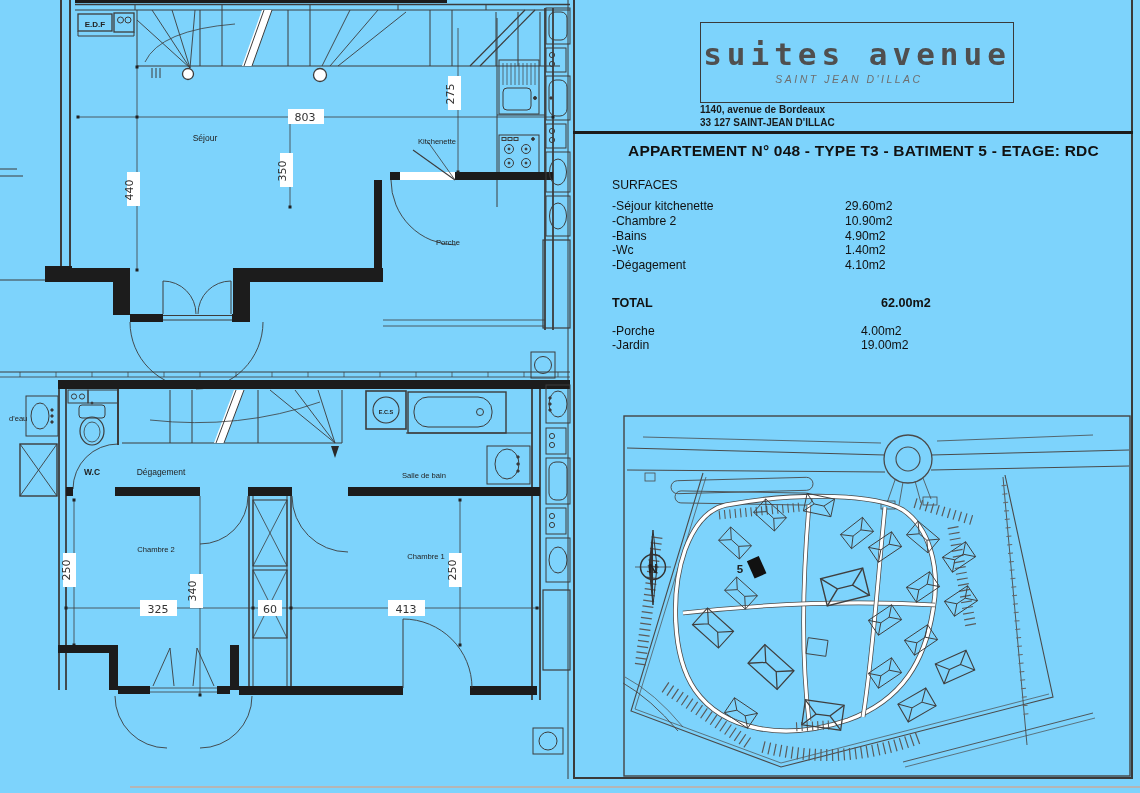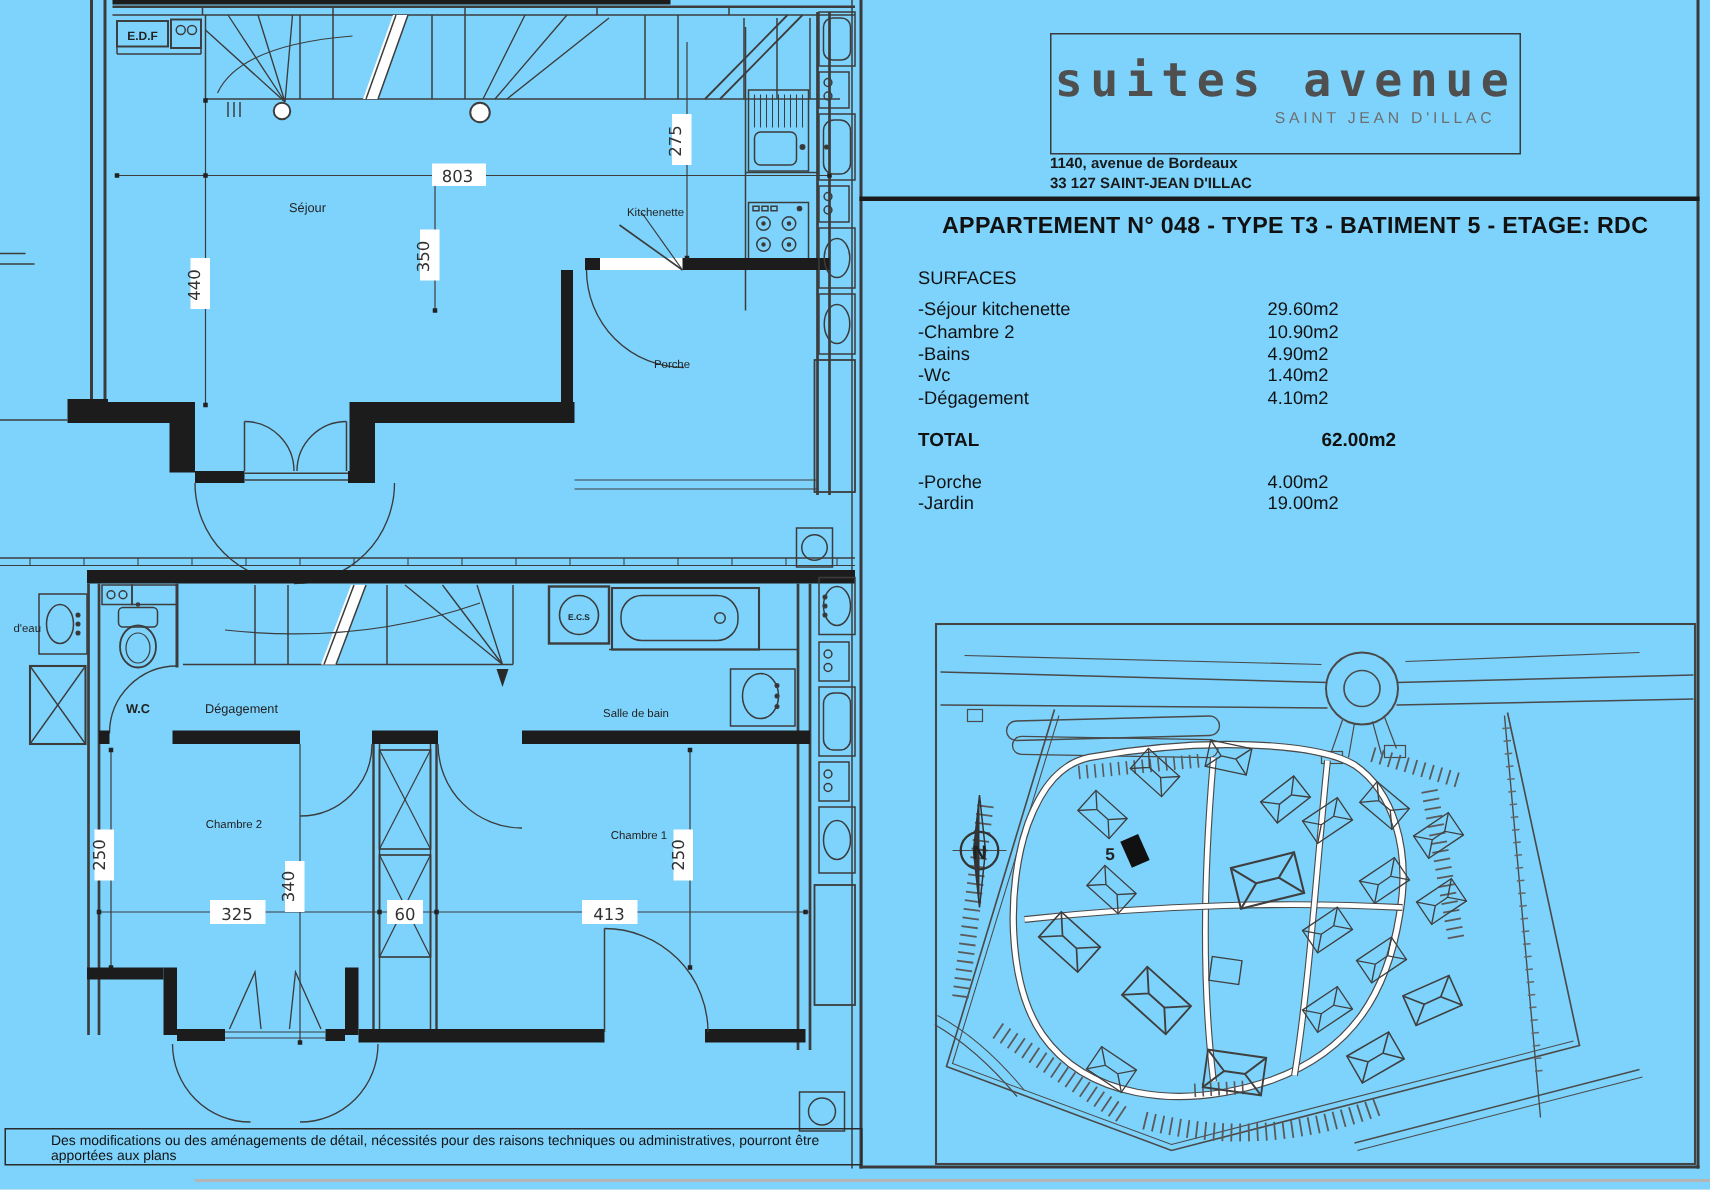--- a/index.html
+++ b/index.html
@@ -7,32 +7,32 @@
         font-family:"Liberation Sans",sans-serif;color:#111;}
   .abs{position:absolute;}
   svg text{font-family:"Liberation Sans",sans-serif;fill:#222;}
   .dim{font-family:"DejaVu Sans",sans-serif;font-size:11px;fill:#333;}
   .room{font-size:8.5px;fill:#222;}
   .small-room{font-size:7.6px;fill:#222;}
   
   #logo-box{left:700px;top:22px;width:312px;height:79px;border:1.5px solid #3a3a3a;text-align:center;}
   #logo-text{margin-top:13px;font-family:"DejaVu Sans Mono",monospace;font-size:31px;letter-spacing:5px;
              color:#4f4f4f;font-weight:600;}
-  #logo-sub{margin-top:1px;margin-right:16px;text-align:right;font-size:10.5px;letter-spacing:2.5px;color:#6e6e6e;}
+  #logo-sub{margin-top:1px;margin-right:16px;text-align:center;font-size:10.5px;letter-spacing:2.5px;color:#6e6e6e;font-style:italic;}
   #address{left:700px;top:104px;width:312px;text-align:left;font-size:10px;font-weight:700;line-height:12.5px;color:#1a1a1a;}
   #rule-top{left:573px;top:131px;width:560px;height:2.6px;background:#1b1b1b;}
   #apt-title{left:612px;top:142px;font-size:15.5px;font-weight:700;letter-spacing:.2px;margin-left:16px;}
   #surfaces{left:612px;top:178px;width:400px;font-size:12.2px;}
   #surf-head{margin-bottom:7px;}
   .srow{display:flex;height:14.8px;line-height:14.8px;}
   .srow .lab{width:233px;}
-  #total-row{display:flex;margin-top:13px;font-weight:700;font-size:12.6px;}
+  #total-row{display:flex;margin-top:23px;font-weight:700;font-size:12.6px;}
   #total-row .lab{width:269px;}
   #annex{margin-top:14px;}
-  .arow{display:flex;height:14.5px;line-height:14.5px;}
+  .arow{display:flex;height:14.5px;line-height:14.5px;gap:16px;}
   .arow .lab{width:233px;}
   
   .vline{width:1.5px;background:#3a3a3a;}
   .hline{height:1.5px;background:#3a3a3a;}
   #footer-box{left:3px;top:752px;width:540px;height:23px;border:1.3px solid #2a2a2a;
               display:flex;align-items:center;padding-left:30px;font-size:9.3px;color:#111;}
   #scan-bottom{left:130px;top:786px;width:1010px;height:1.5px;background:#b5b5b5;}
 </style>
 </head>
 <body>
@@ -485,17 +485,14 @@
         <line x1="12" y1="152" x2="48" y2="152" stroke-width=".8"></line>
         <polygon points="30,115 34,152 30,190 26,152" fill="none" stroke="#333"></polygon>
         <polygon points="30,115 30,190 26,152" fill="#333" stroke="none"></polygon>
         <circle cx="30" cy="152" r="12.5" stroke="#333" stroke-width="1.5" fill="none"></circle>
       </g>
     </g>
     <text x="30" y="157.5" text-anchor="middle" font-size="13" font-weight="bold">N</text>
     <text x="117" y="158" text-anchor="middle" font-size="11.5" font-weight="bold">5</text>
   </svg>
 
-  <div class="abs" id="footer-box">
-    <span>Des modifications ou des aménagements de détail, nécessités pour des raisons techniques ou administratives, pourront être apportées aux plans</span>
-  </div>
   <div class="abs" id="scan-bottom"></div>
 </div>
 
 </body></html>

